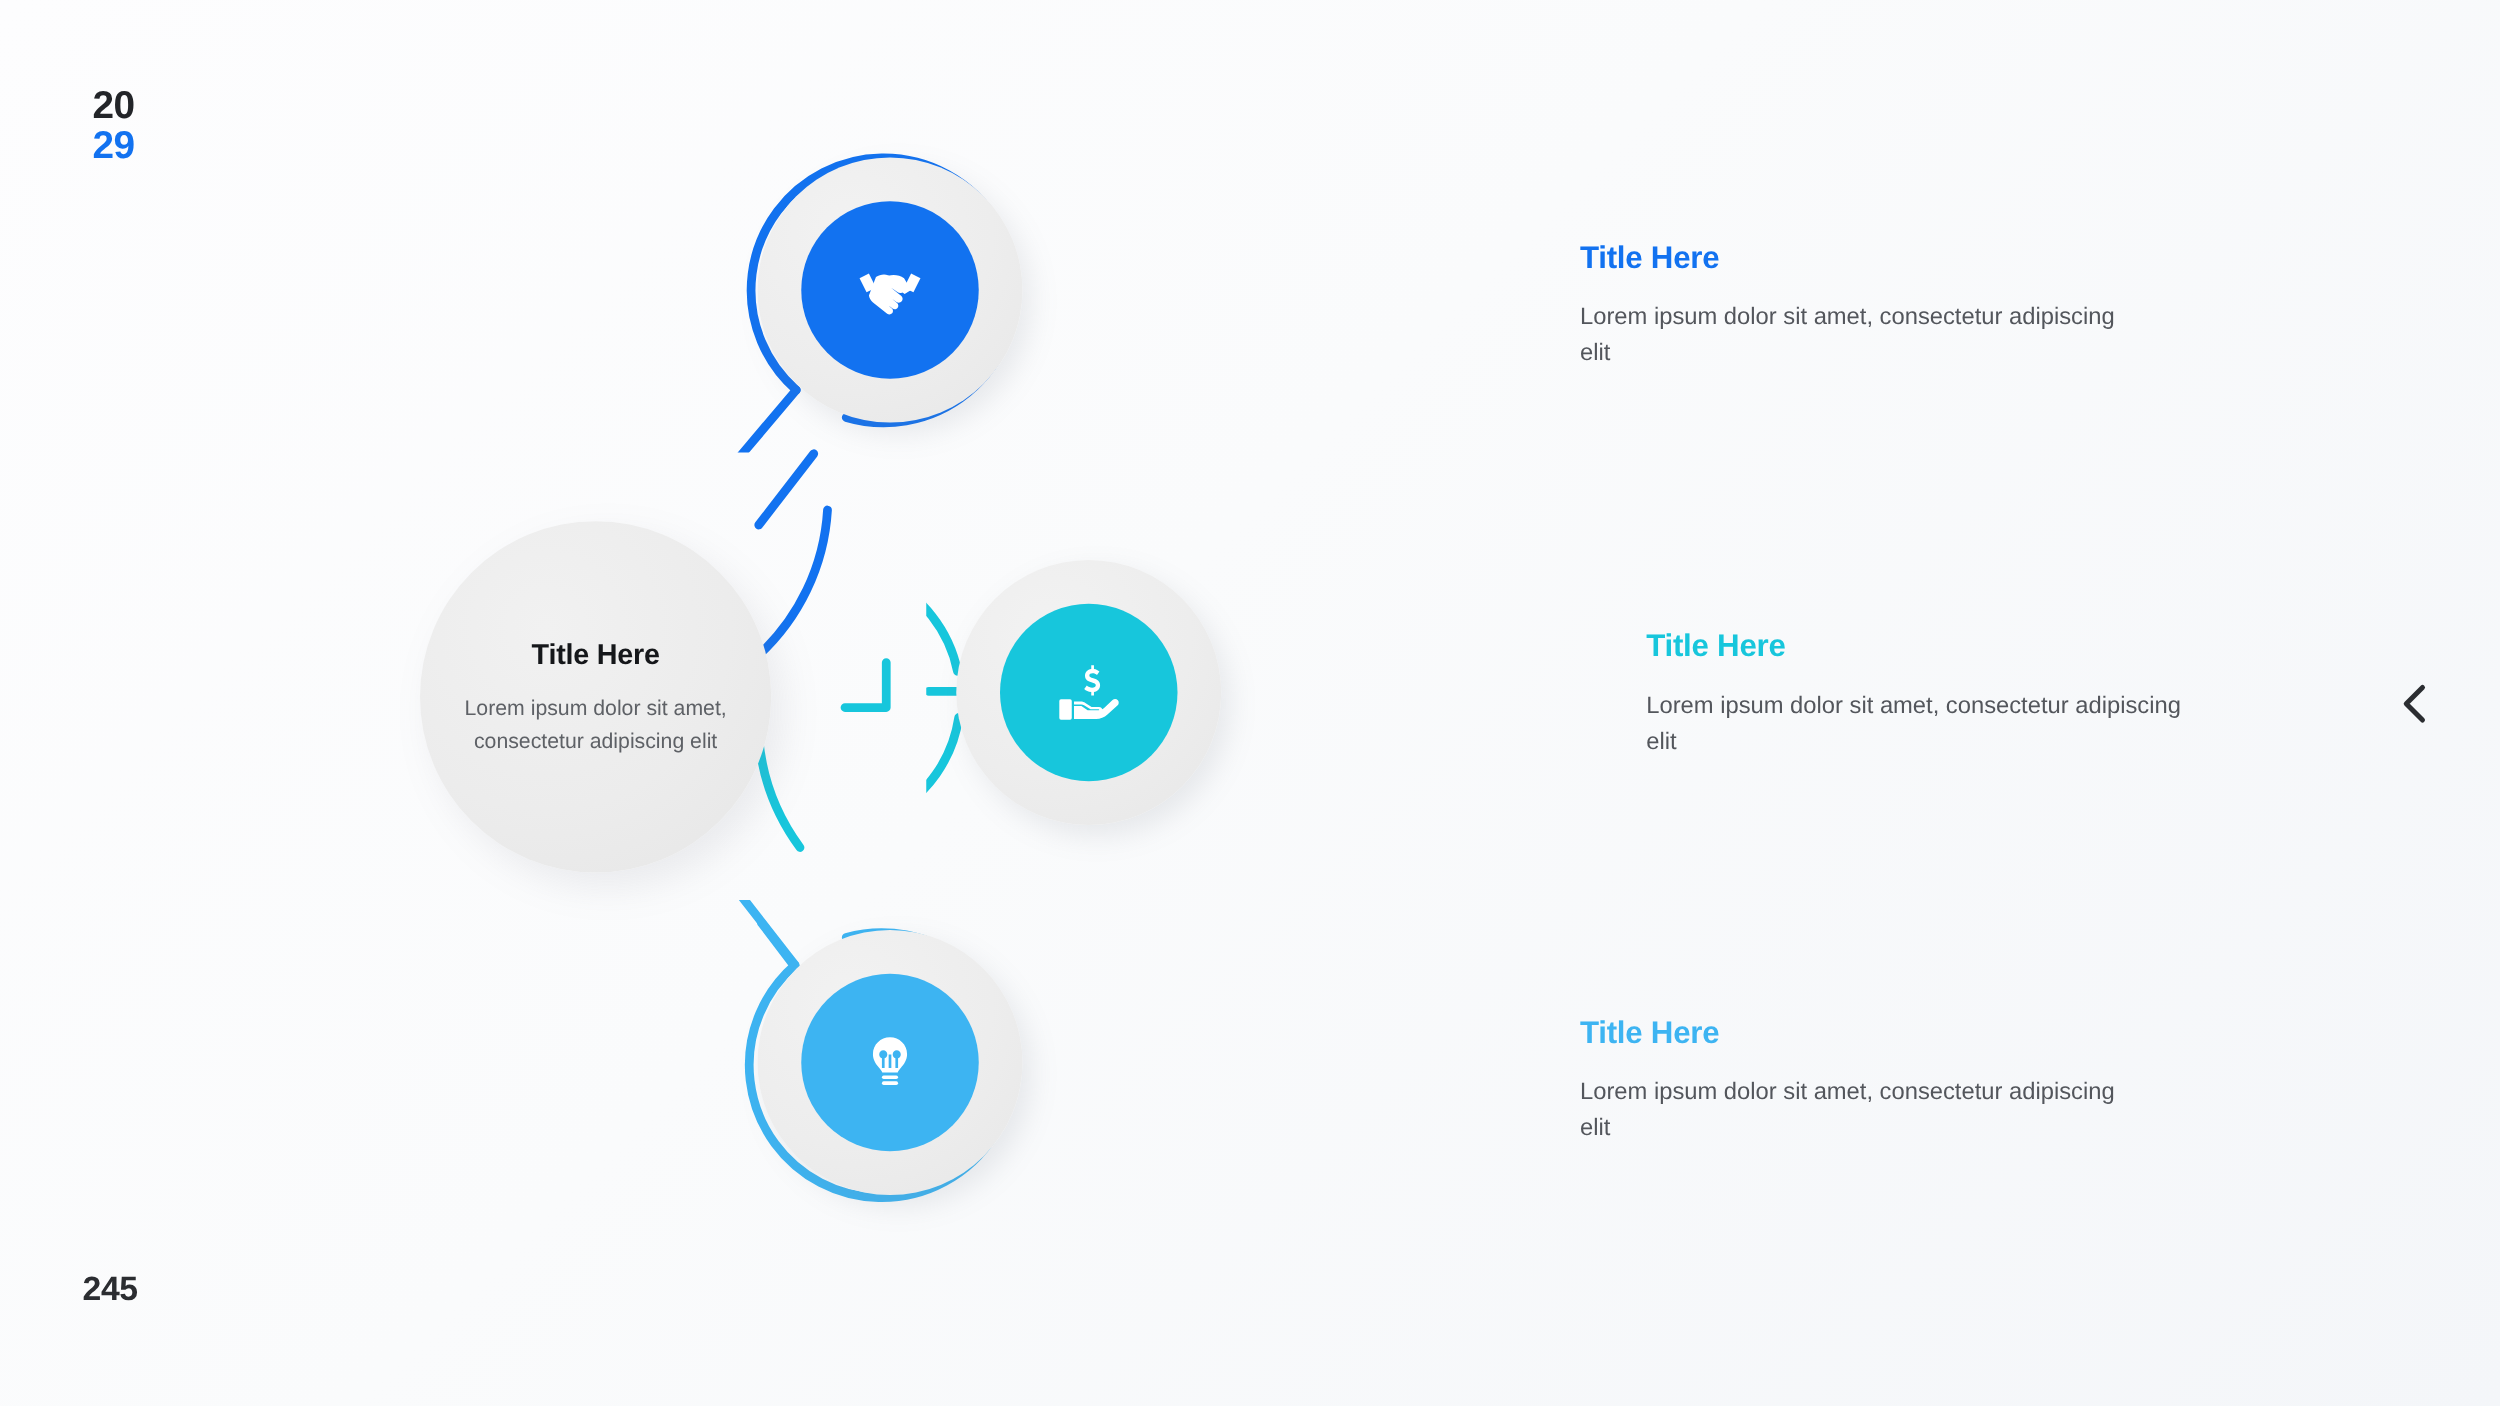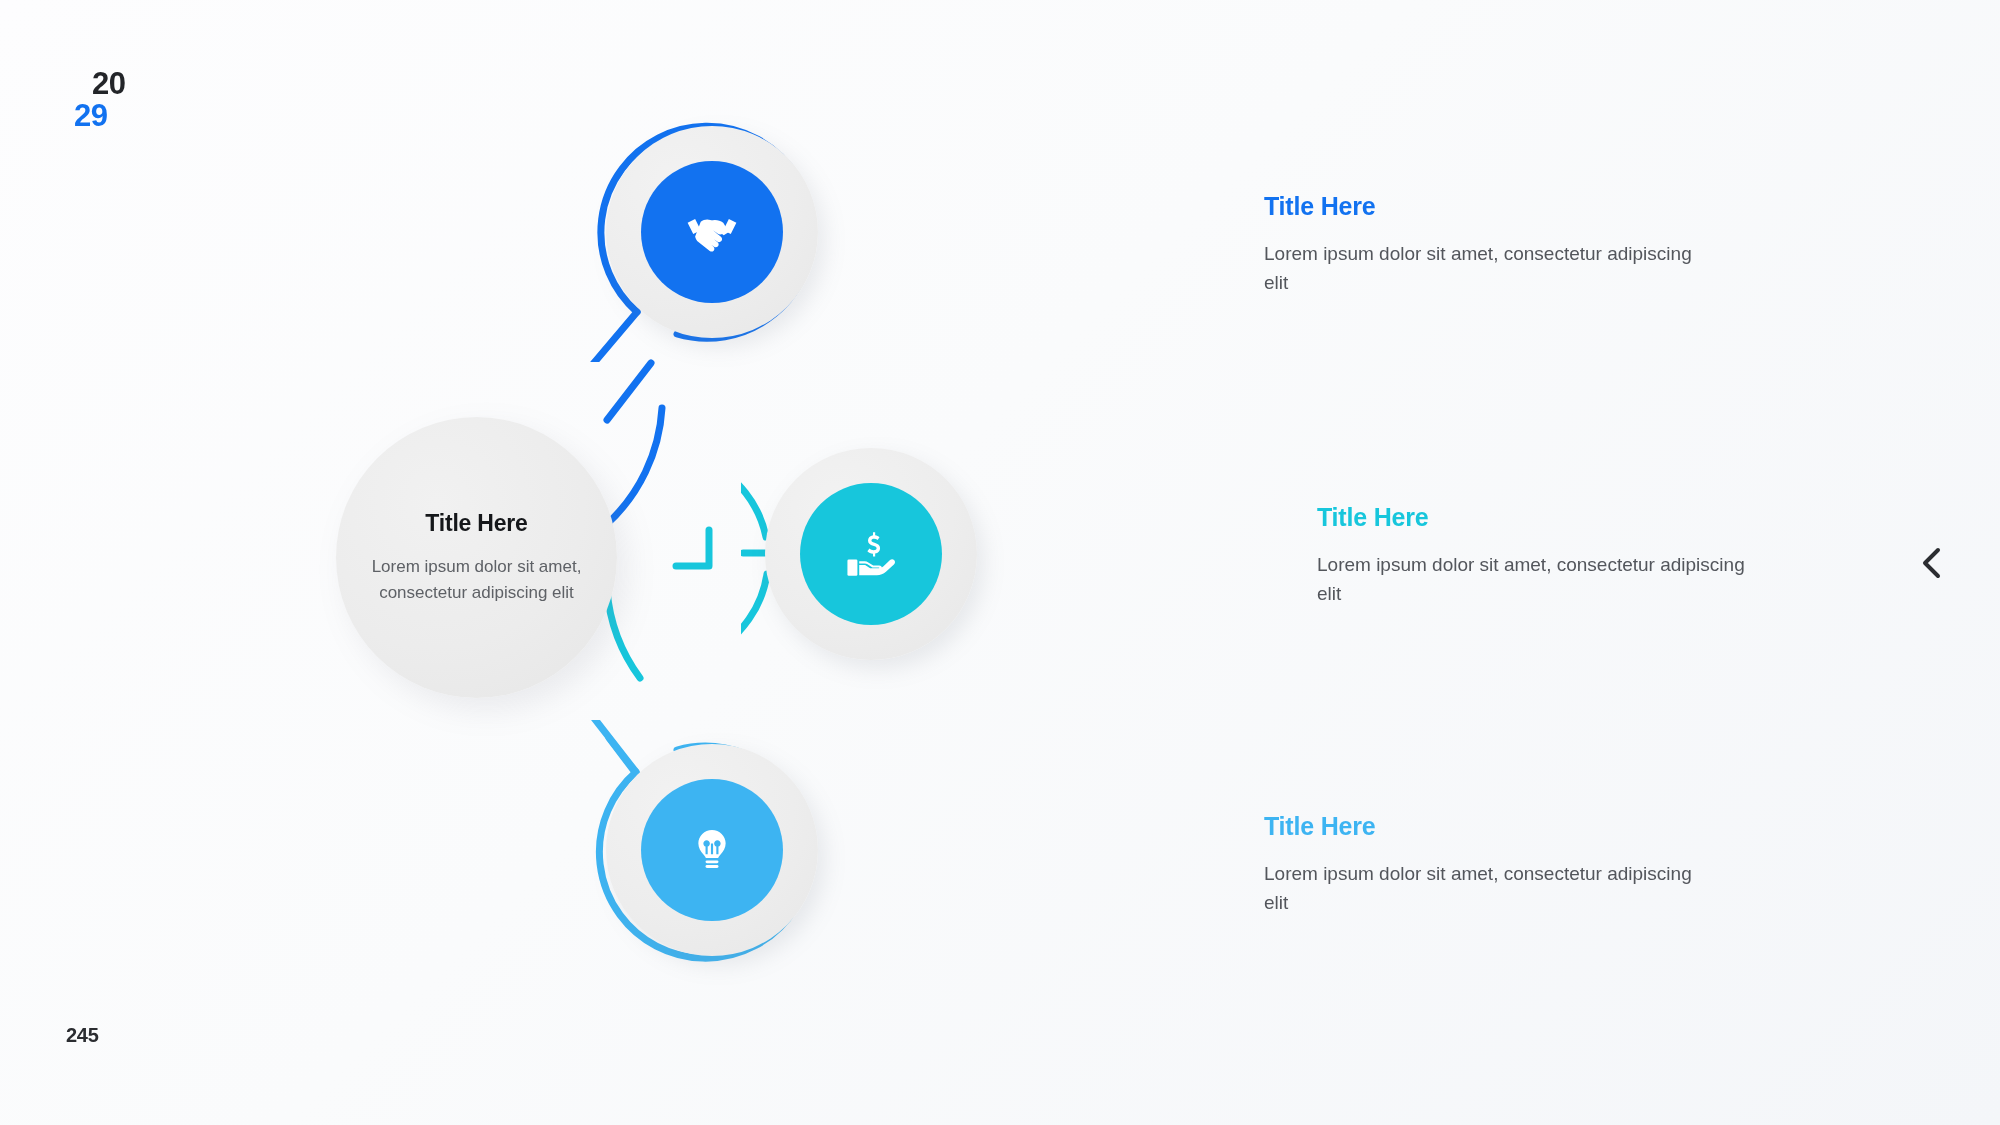--- a/index.html
+++ b/index.html
@@ -21,28 +21,28 @@
     position:absolute;
     left:74px; top:68px;
     line-height:1.02;
     letter-spacing:-0.5px;
   }
   .year span {
     display:block;
     font-size:31px;
     font-weight:bold;
   }
-  .year .y-top { color:#232529;margin-left:18px; }
+  .year .y-top { color:#232529; }
   .year .y-bot { color:#1272f0; }
 
   
   .page-num {
     position:absolute;
     left:66px; bottom:78px;
-    font-size:20px;
+    font-size:27px;
     font-weight:bold;
     color:#2b2d31;
     letter-spacing:-0.3px;
   }
 
   
   .nav-prev {
     position:absolute;
     right:46px; top:540px;
     width:46px; height:46px;

